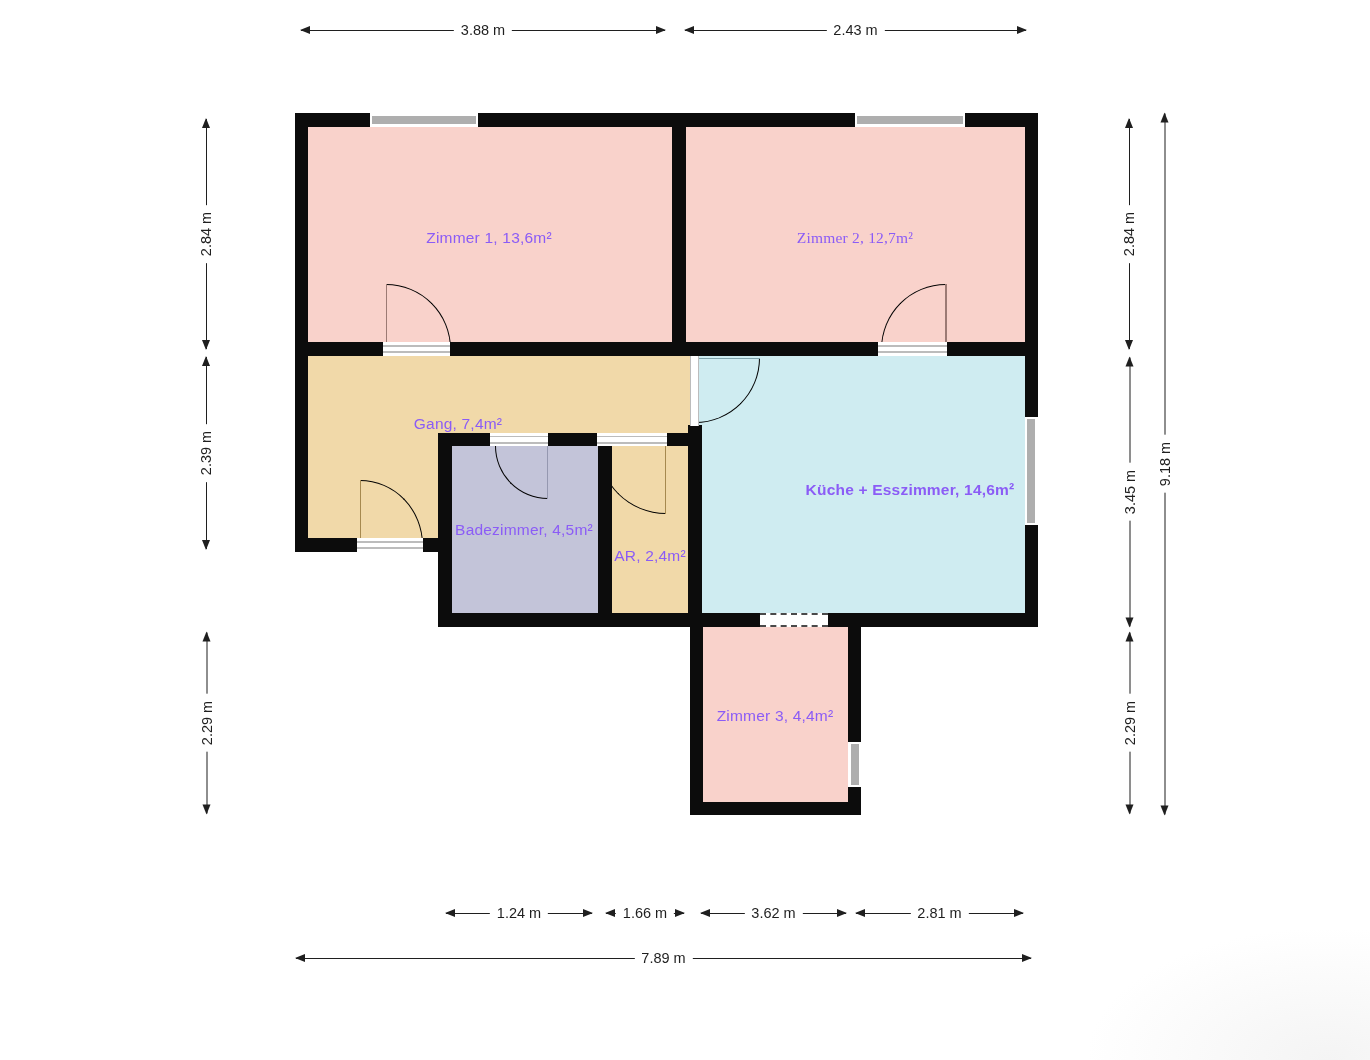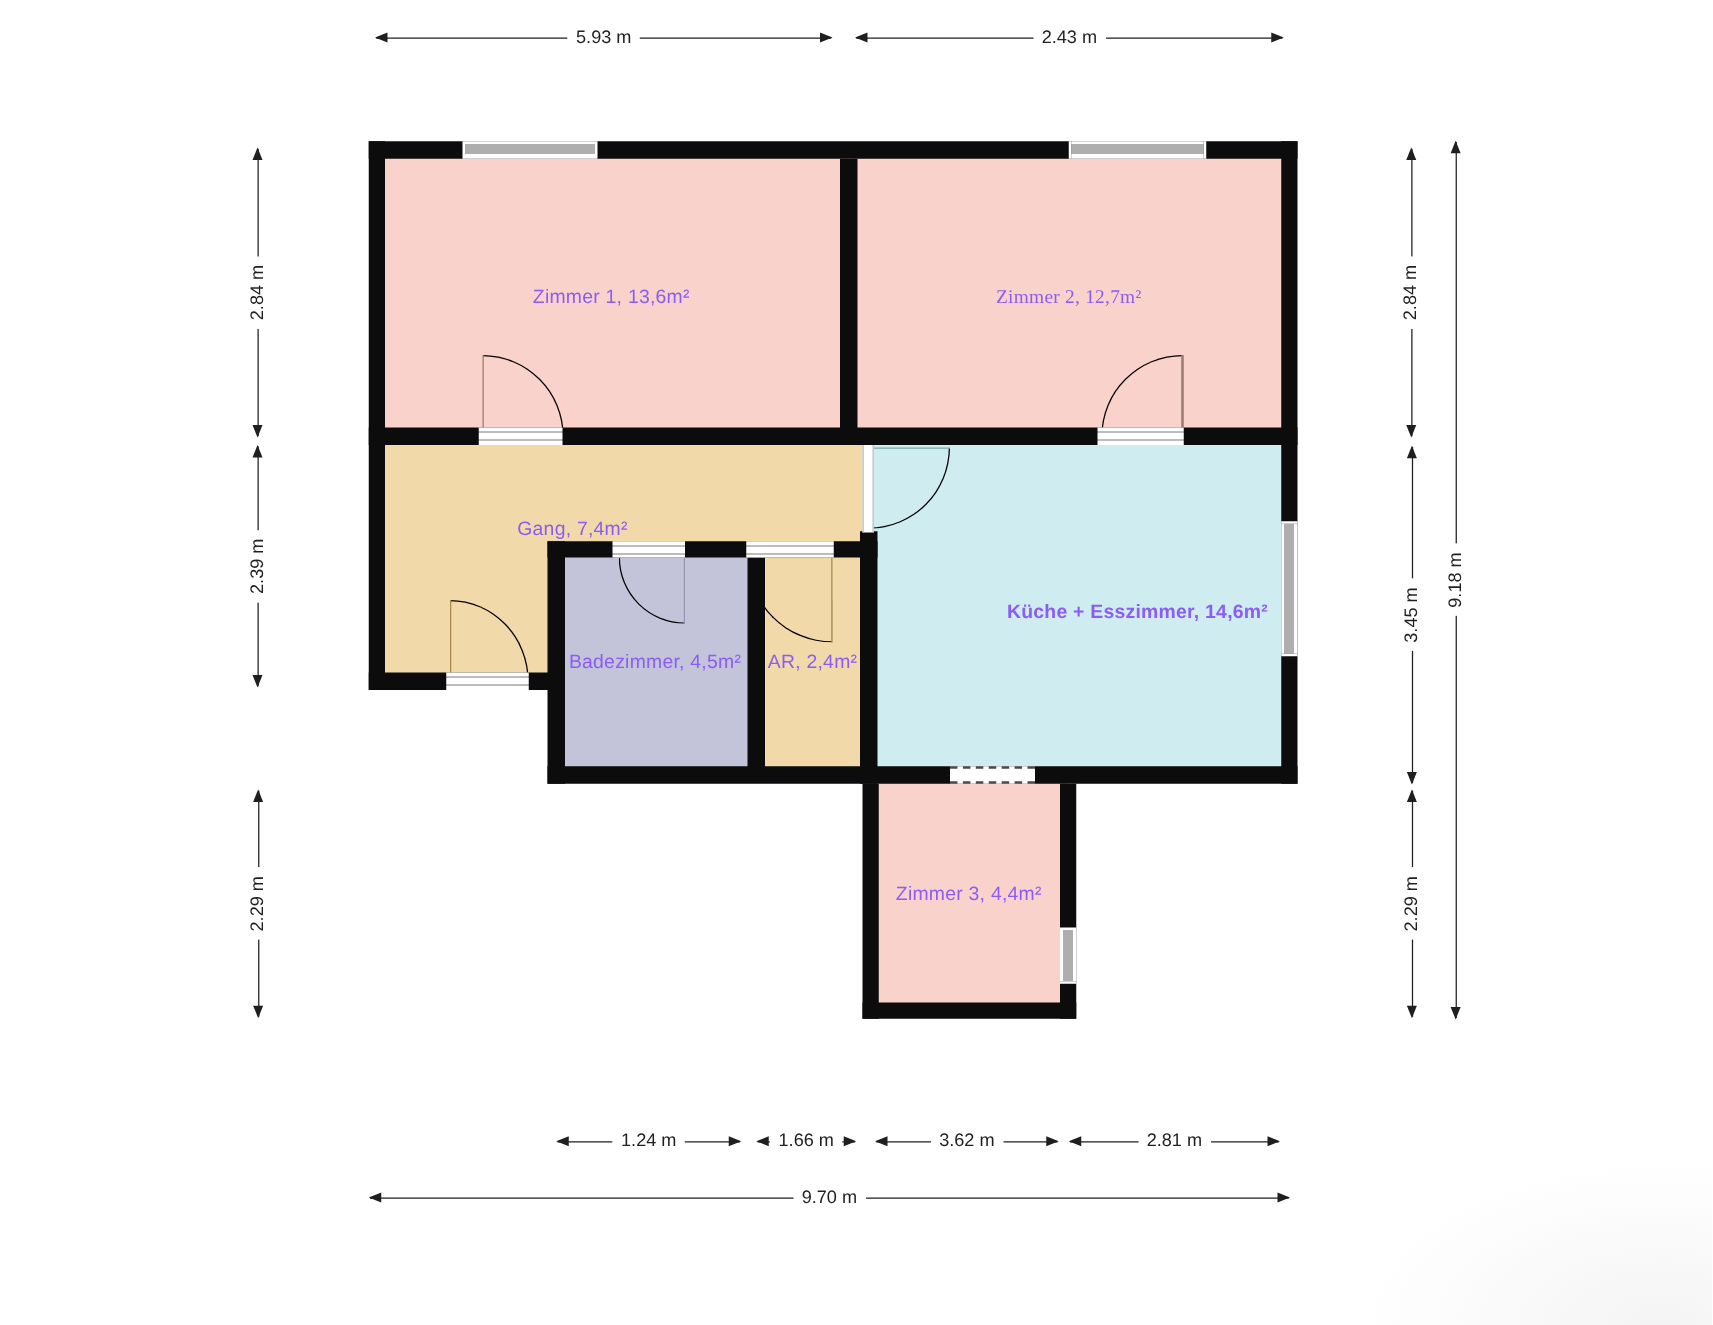--- a/index.html
+++ b/index.html
@@ -102,28 +102,28 @@
   <div class="open-h" style="left:490px;top:433px;width:58px;height:13px;"></div>
   <div class="open-h" style="left:597px;top:433px;width:70px;height:13px;"></div>
   <div class="open-v" style="left:690px;top:356px;width:9px;height:70px;"></div>
   <div class="open-dashed" style="left:760px;top:613px;width:68px;height:14px;"></div>
 
   <span class="rlabel" style="left:489px;top:238px;">Zimmer 1, 13,6m²</span>
   <span class="rlabel" style="left:855px;top:238px;font-family:Liberation Serif, serif;">Zimmer 2, 12,7m²</span>
   <span class="rlabel" style="left:458px;top:424px;">Gang, 7,4m²</span>
   <span class="rlabel" style="left:910px;top:490px;font-weight:bold;">Küche + Esszimmer, 14,6m²</span>
   <span class="rlabel" style="left:524px;top:530px;">Badezimmer, 4,5m²</span>
-  <span class="rlabel" style="left:650px;top:530px;">AR, 2,4m²</span>
+  <span class="rlabel" style="left:650px;top:556px;">AR, 2,4m²</span>
   <span class="rlabel" style="left:775px;top:716px;">Zimmer 3, 4,4m²</span>
 
   <div class="dim" style="left:300px;top:30px;width:366px;">
     <div class="dl"></div>
       <span class="ah w"></span>
       <span class="ah e"></span>
-    <span class="dlabel">5.93 m</span>
+    <span class="dlabel">3.88 m</span>
   </div>
   <div class="dim" style="left:684px;top:30px;width:343px;">
     <div class="dl"></div>
       <span class="ah w"></span>
       <span class="ah e"></span>
     <span class="dlabel">2.43 m</span>
   </div>
 
   <div class="dim" style="left:90px;top:234px;width:232px;transform:rotate(-90deg);">
     <div class="dl"></div>
@@ -192,16 +192,16 @@
     <div class="dl"></div>
       <span class="ah w"></span>
       <span class="ah e"></span>
     <span class="dlabel">2.81 m</span>
   </div>
 
   <div class="dim" style="left:295px;top:958px;width:737px;">
     <div class="dl"></div>
       <span class="ah w"></span>
       <span class="ah e"></span>
-    <span class="dlabel">9.70 m</span>
+    <span class="dlabel">7.89 m</span>
   </div>
 
 </div>
 
 </body></html>

